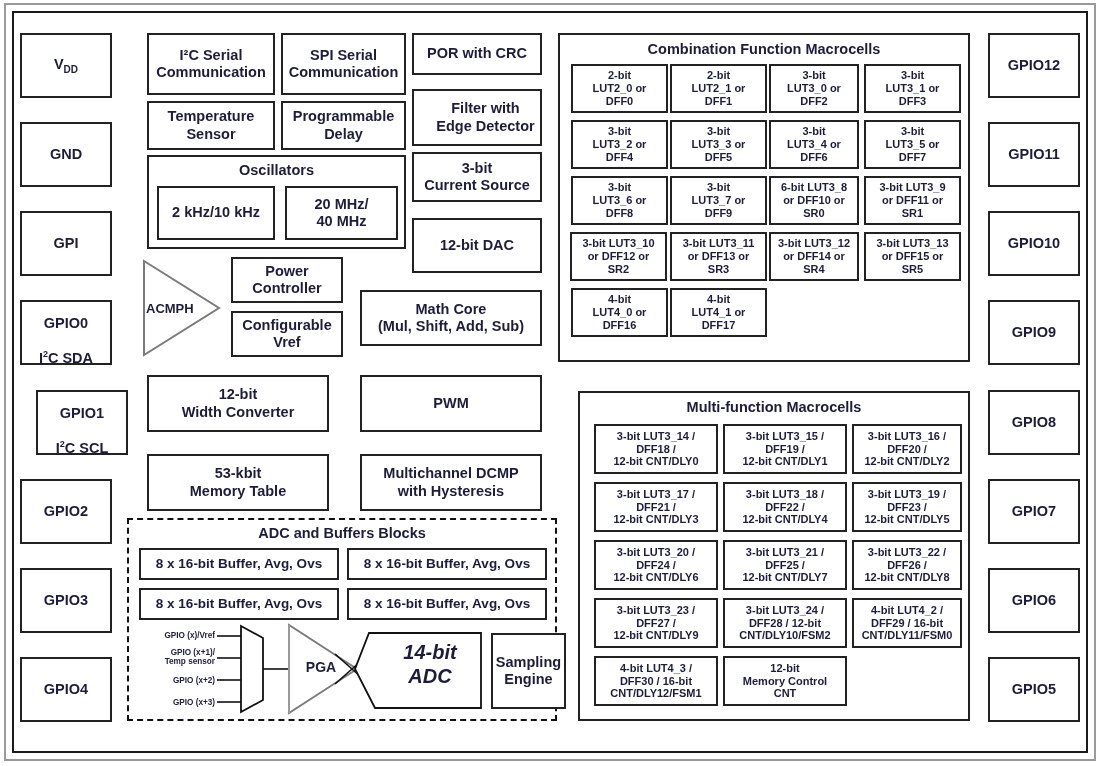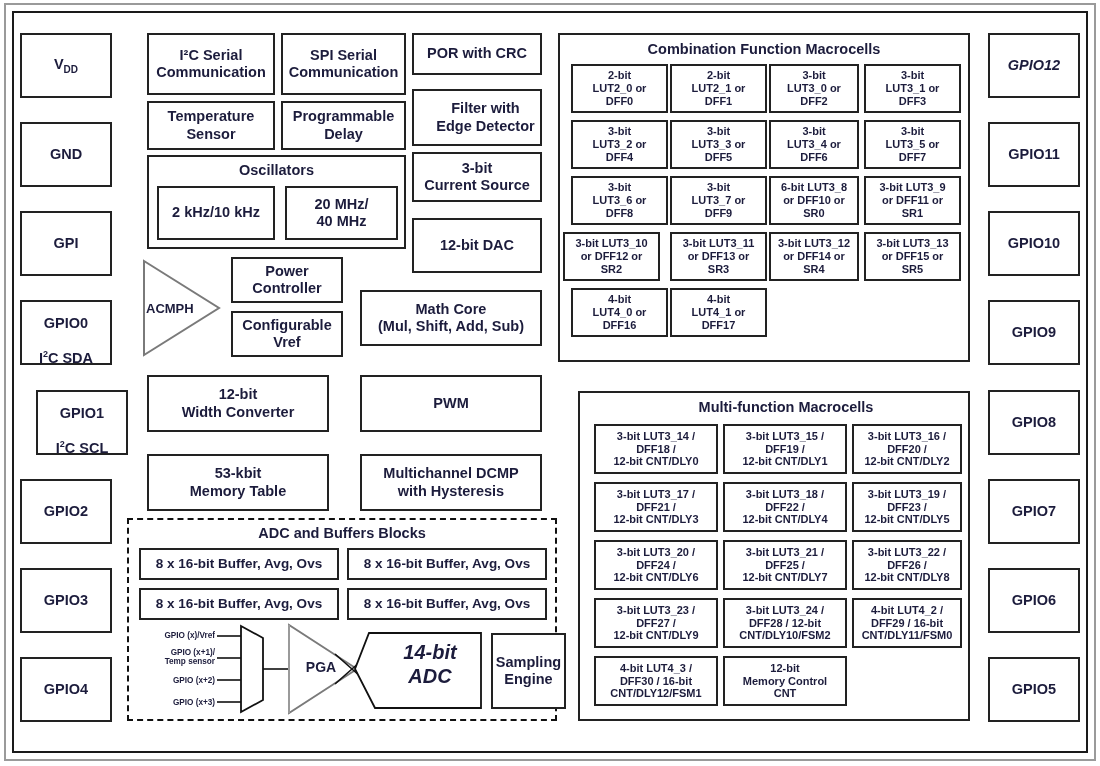--- a/index.html
+++ b/index.html
@@ -115,21 +115,21 @@
   <div class="blk pin" style="left:20px;top:390px;width:92px;height:65px;margin-left:16px;">
     <span style="display:block;">
       <span>GPIO1</span><br>
       <span>I<sup style="font-size:9px;">2</sup>C SCL</span>
     </span>
   </div>
   <div class="blk pin" style="left:20px;top:479px;width:92px;height:65px;">GPIO2</div>
   <div class="blk pin" style="left:20px;top:568px;width:92px;height:65px;">GPIO3</div>
   <div class="blk pin" style="left:20px;top:657px;width:92px;height:65px;">GPIO4</div>
 
-  <div class="blk pin" style="left:988px;top:33px;width:92px;height:65px;font-style:italic;">GPIO12</div>
+  <div class="blk pin" style="left:988px;top:33px;width:92px;height:65px;">GPIO12</div>
   <div class="blk pin" style="left:988px;top:122px;width:92px;height:65px;">GPIO11</div>
   <div class="blk pin" style="left:988px;top:211px;width:92px;height:65px;">GPIO10</div>
   <div class="blk pin" style="left:988px;top:300px;width:92px;height:65px;">GPIO9</div>
   <div class="blk pin" style="left:988px;top:390px;width:92px;height:65px;">GPIO8</div>
   <div class="blk pin" style="left:988px;top:479px;width:92px;height:65px;">GPIO7</div>
   <div class="blk pin" style="left:988px;top:568px;width:92px;height:65px;">GPIO6</div>
   <div class="blk pin" style="left:988px;top:657px;width:92px;height:65px;">GPIO5</div>
 
   <div class="blk mid" style="left:147px;top:33px;width:128px;height:62px;">I²C Serial
 Communication</div>
@@ -254,42 +254,42 @@
     <div class="blk small" style="left:110px;top:141px;width:97px;height:49px;">3-bit
 LUT3_7 or
 DFF9</div>
     <div class="blk small" style="left:209px;top:141px;width:90px;height:49px;">6-bit LUT3_8
 or DFF10 or
 SR0</div>
     <div class="blk small" style="left:304px;top:141px;width:97px;height:49px;">3-bit LUT3_9
 or DFF11 or
 SR1</div>
 
-    <div class="blk small" style="left:3px;top:197px;width:97px;height:49px;">3-bit LUT3_10
+    <div class="blk small" style="left:10px;top:197px;width:97px;height:49px;">3-bit LUT3_10
 or DFF12 or
 SR2</div>
     <div class="blk small" style="left:110px;top:197px;width:97px;height:49px;">3-bit LUT3_11
 or DFF13 or
 SR3</div>
     <div class="blk small" style="left:209px;top:197px;width:90px;height:49px;">3-bit LUT3_12
 or DFF14 or
 SR4</div>
     <div class="blk small" style="left:304px;top:197px;width:97px;height:49px;">3-bit LUT3_13
 or DFF15 or
 SR5</div>
 
     <div class="blk small" style="left:11px;top:253px;width:97px;height:49px;">4-bit
 LUT4_0 or
 DFF16</div>
     <div class="blk small" style="left:110px;top:253px;width:97px;height:49px;">4-bit
 LUT4_1 or
 DFF17</div>
   </div>
 
-  <div class="group" style="left:578px;top:391px;width:392px;height:330px;padding-left:12px;">
+  <div class="group" style="left:578px;top:391px;width:392px;height:330px;">
     <div class="grouptitle" style="top:6px;font-size:14.5px;">Multi-function Macrocells</div>
 
     <div class="blk small" style="left:14px;top:31px;width:124px;height:50px;">3-bit LUT3_14 /
 DFF18 /
 12-bit CNT/DLY0</div>
     <div class="blk small" style="left:143px;top:31px;width:124px;height:50px;">3-bit LUT3_15 /
 DFF19 /
 12-bit CNT/DLY1</div>
     <div class="blk small" style="left:272px;top:31px;width:110px;height:50px;">3-bit LUT3_16 /
 DFF20 /

